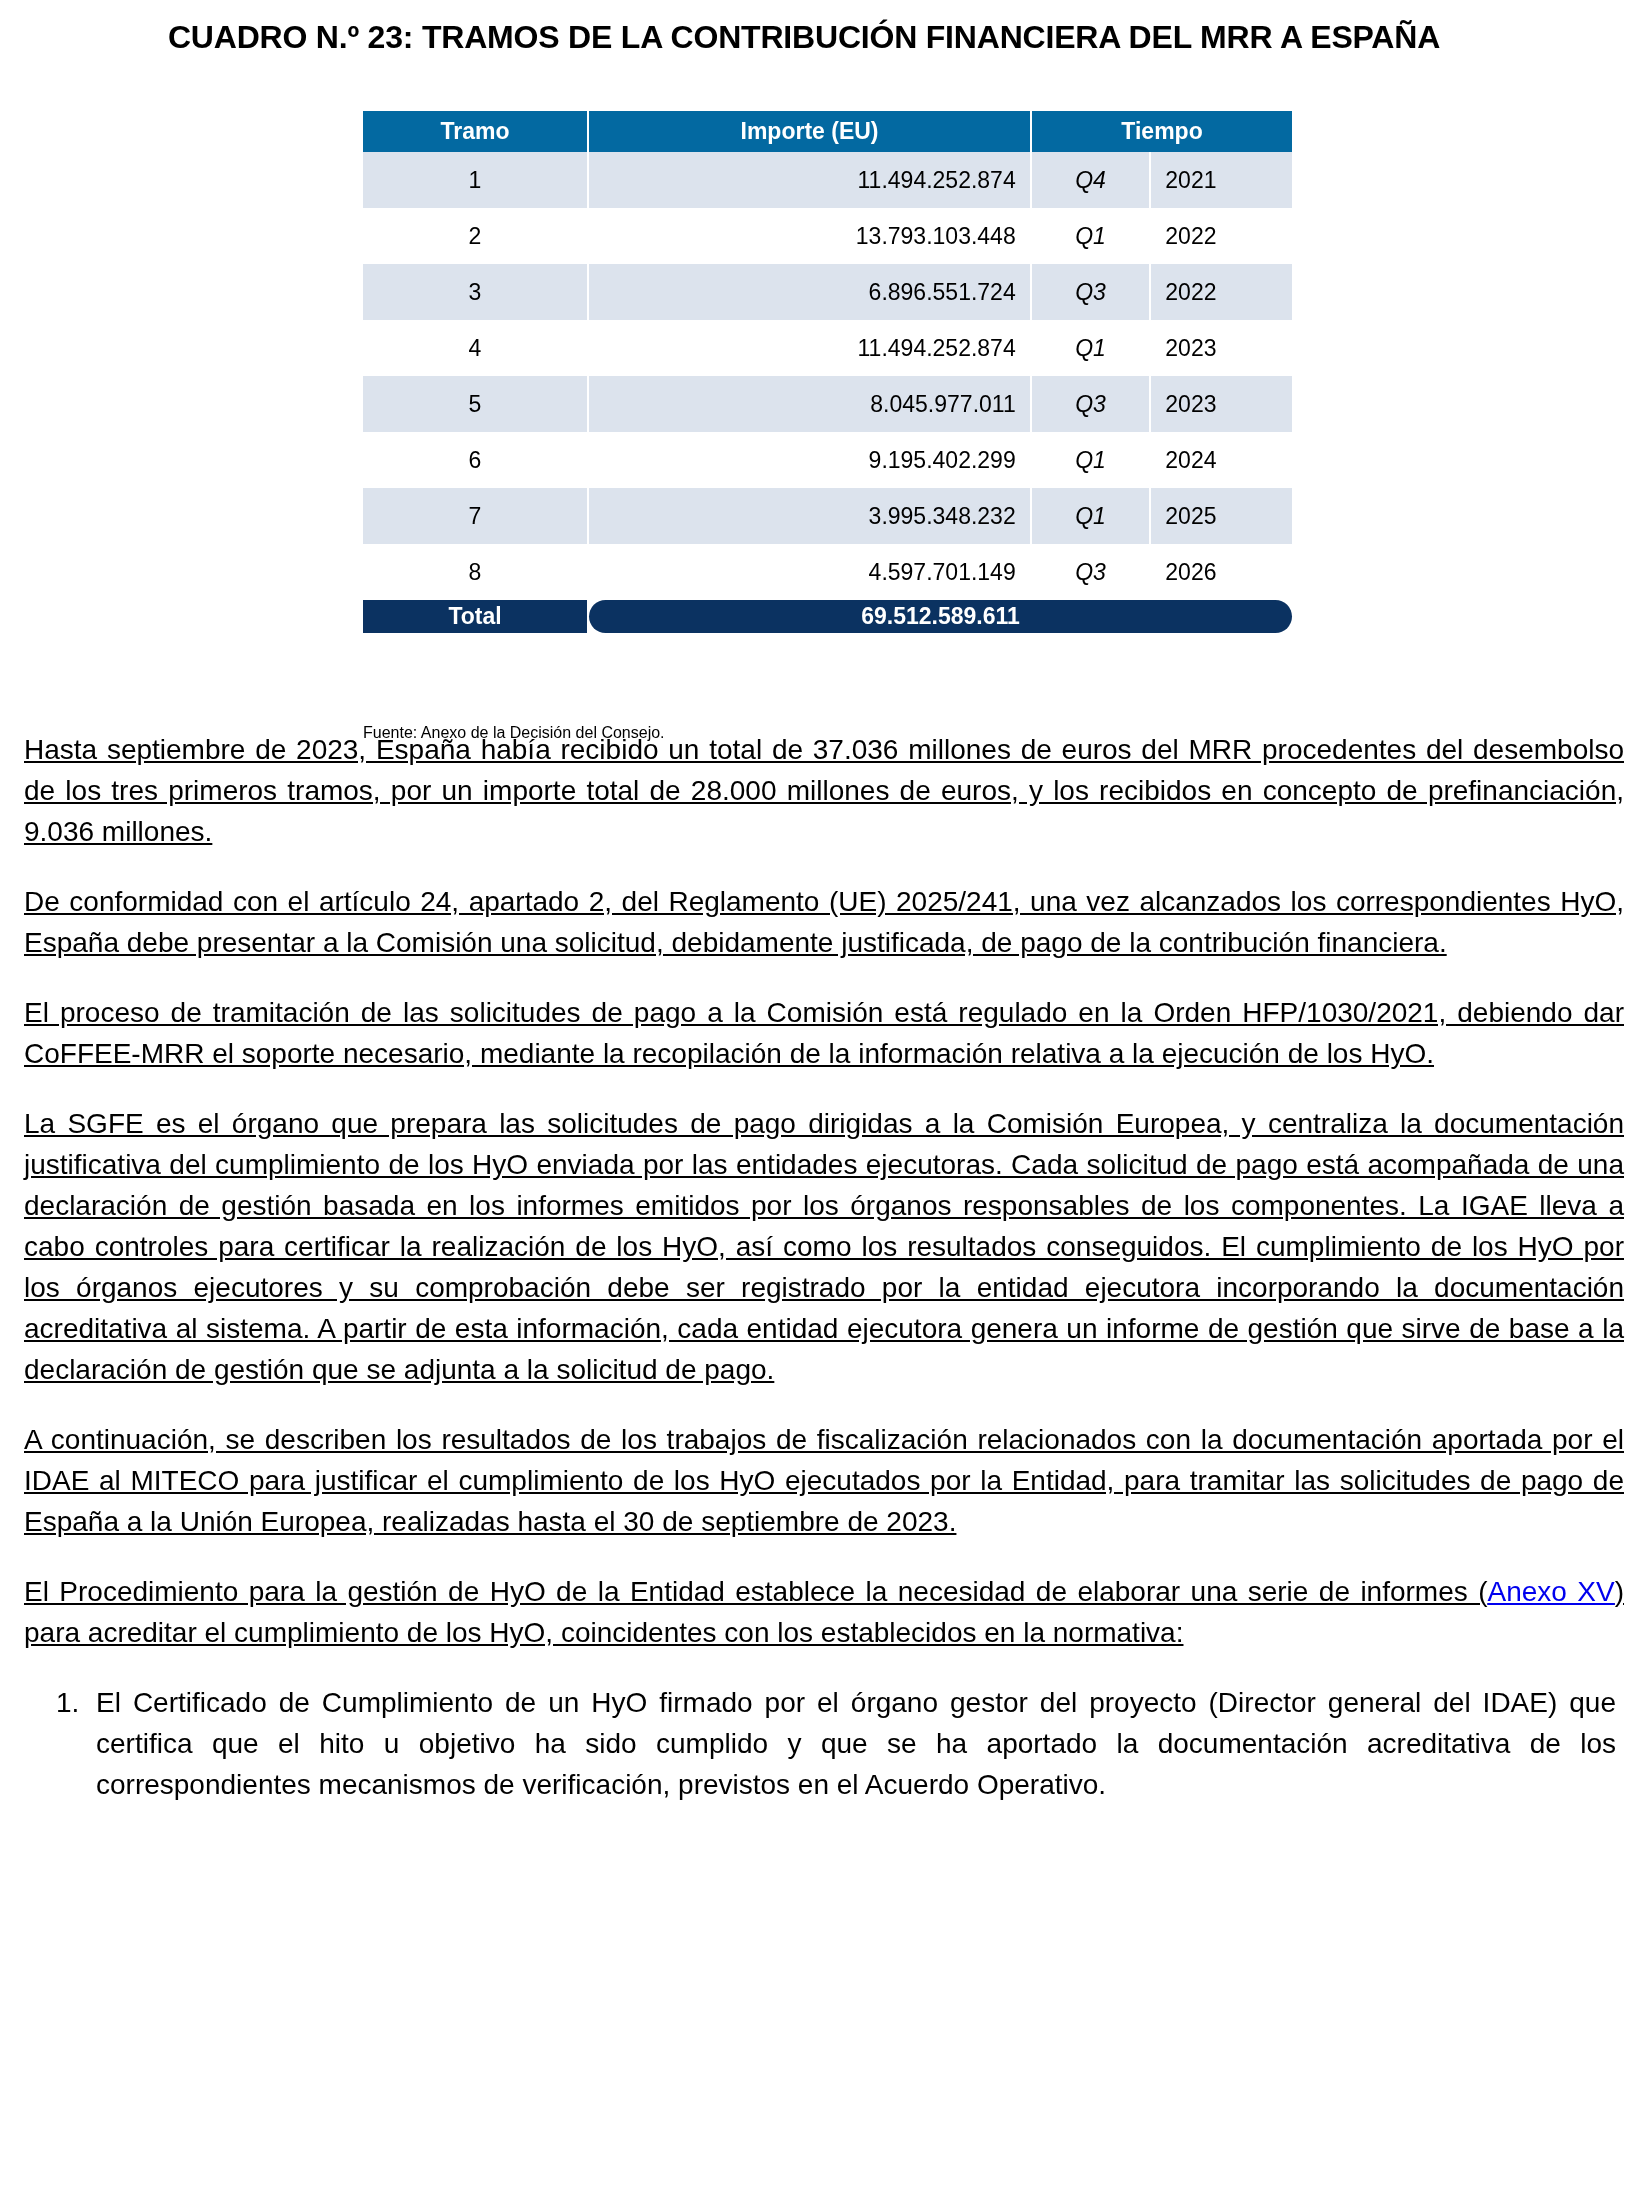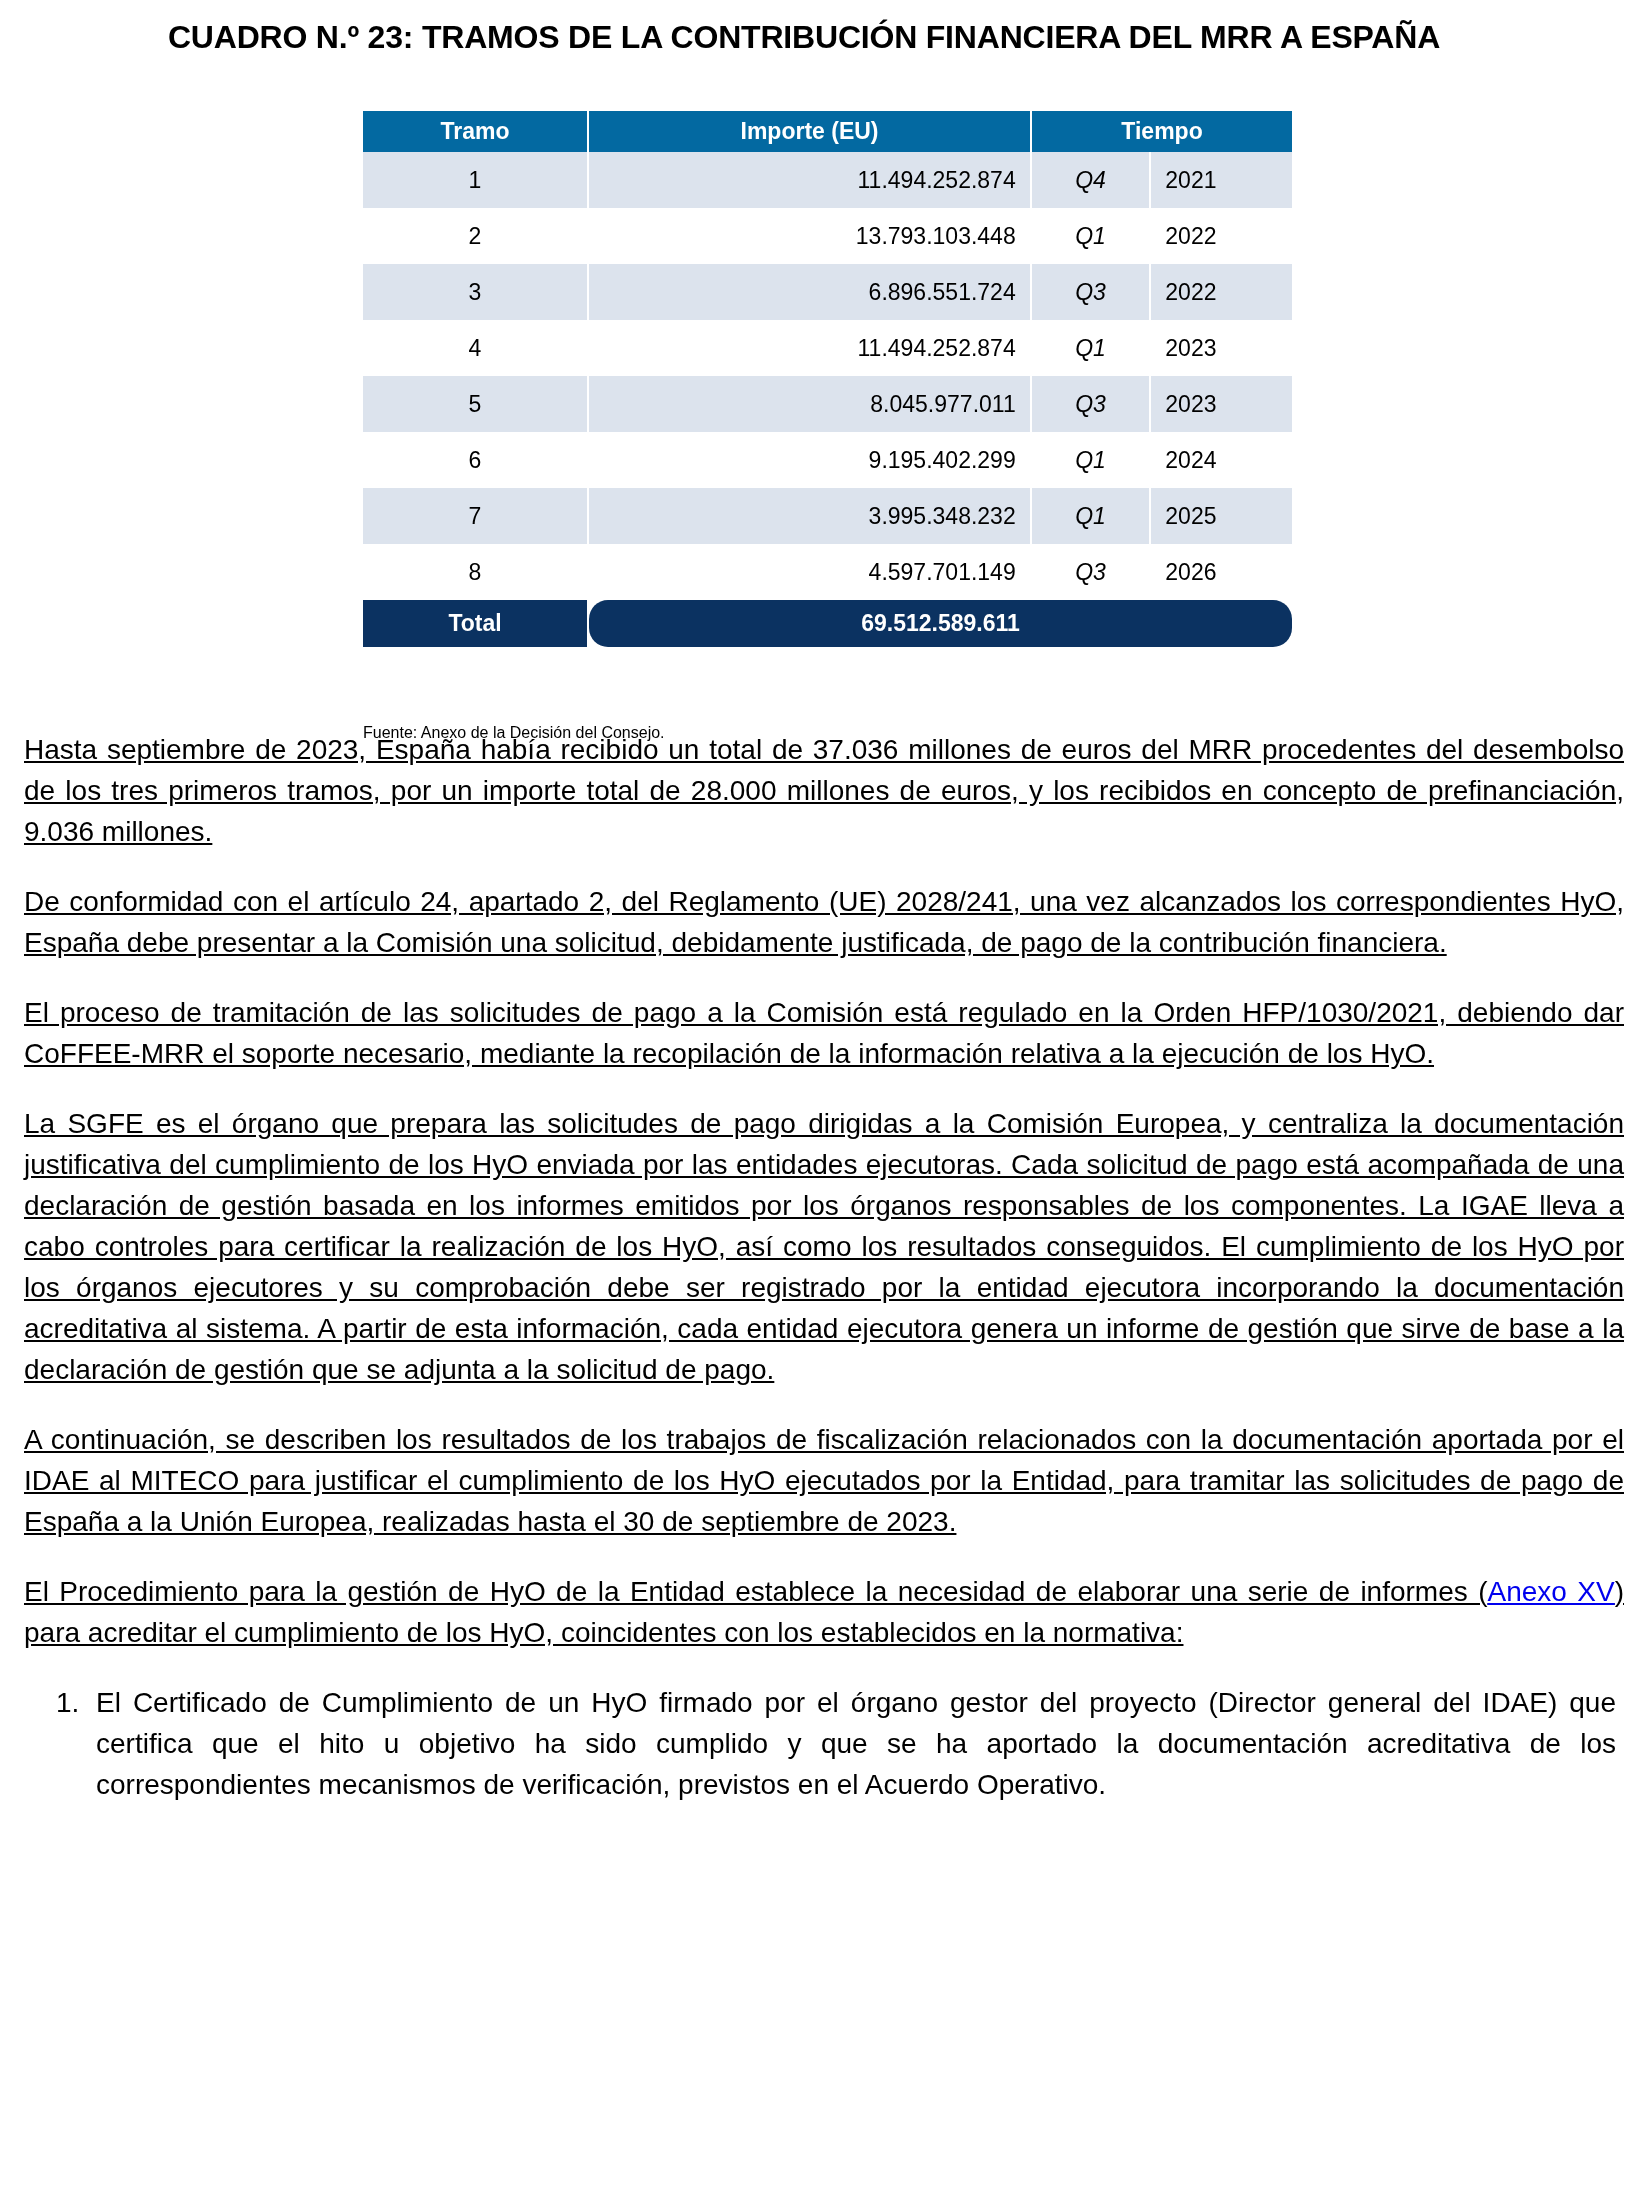--- a/index.html
+++ b/index.html
@@ -81,21 +81,21 @@
   td.tramo   { text-align: center; }
   td.importe { text-align: right; padding-right: 24px; }
   td.quarter { text-align: center; font-style: italic; }
   td.year    { text-align: left; padding-left: 17.5px; }
 
   table.mrr tfoot td {
     background: #0b3261;
     color: #ffffff;
     font-size: 23px;
     font-weight: bold;
-    height: 47px;
+    height: 33px;
     padding: 0;
     vertical-align: middle;
     border-right: 2.4px solid #ffffff;
   }
   table.mrr tfoot td.last { border-right: none; }
   td.total-label { text-align: center; }
   td.total-value { text-align: center; border-radius: 19px; }
 
   .source-note {
     position: absolute;
@@ -231,21 +231,21 @@
           <td class="total-value last" colspan="3">69.512.589.611</td>
         </tr>
       </tfoot>
     </table>
   </div>
 
   <div class="source-note">Fuente: Anexo de la Decisión del Consejo.</div>
 
   <div class="body">
     <p class="para">Hasta septiembre de 2023, España había recibido un total de 37.036 millones de euros del MRR procedentes del desembolso de los tres primeros tramos, por un importe total de 28.000 millones de euros, y los recibidos en concepto de prefinanciación, 9.036 millones.</p>
-    <p class="para">De conformidad con el artículo 24, apartado 2, del Reglamento (UE) 2028/241, una vez alcanzados los correspondientes HyO, España debe presentar a la Comisión una solicitud, debidamente justificada, de pago de la contribución financiera.</p>
+    <p class="para">De conformidad con el artículo 24, apartado 2, del Reglamento (UE) 2025/241, una vez alcanzados los correspondientes HyO, España debe presentar a la Comisión una solicitud, debidamente justificada, de pago de la contribución financiera.</p>
     <p class="para">El proceso de tramitación de las solicitudes de pago a la Comisión está regulado en la Orden HFP/1030/2021, debiendo dar CoFFEE-MRR el soporte necesario, mediante la recopilación de la información relativa a la ejecución de los HyO.</p>
     <p class="para">La SGFE es el órgano que prepara las solicitudes de pago dirigidas a la Comisión Europea, y centraliza la documentación justificativa del cumplimiento de los HyO enviada por las entidades ejecutoras. Cada solicitud de pago está acompañada de una declaración de gestión basada en los informes emitidos por los órganos responsables de los componentes. La IGAE lleva a cabo controles para certificar la realización de los HyO, así como los resultados conseguidos. El cumplimiento de los HyO por los órganos ejecutores y su comprobación debe ser registrado por la entidad ejecutora incorporando la documentación acreditativa al sistema. A partir de esta información, cada entidad ejecutora genera un informe de gestión que sirve de base a la declaración de gestión que se adjunta a la solicitud de pago.</p>
     <p class="para">A continuación, se describen los resultados de los trabajos de fiscalización relacionados con la documentación aportada por el IDAE al MITECO para justificar el cumplimiento de los HyO ejecutados por la Entidad, para tramitar las solicitudes de pago de España a la Unión Europea, realizadas hasta el 30 de septiembre de 2023.</p>
     <p class="para"><span>El Procedimiento para la gestión de HyO de la Entidad establece la necesidad de elaborar una serie de informes (</span><a class="inline-link" href="#">Anexo XV</a><span>) para acreditar el cumplimiento de los HyO, coincidentes con los establecidos en la normativa:</span></p>
 
     <ol class="num-list">
       <li>El Certificado de Cumplimiento de un HyO firmado por el órgano gestor del proyecto (Director general del IDAE) que certifica que el hito u objetivo ha sido cumplido y que se ha aportado la documentación acreditativa de los correspondientes mecanismos de verificación, previstos en el Acuerdo Operativo.</li>
     </ol>
   </div>
 

